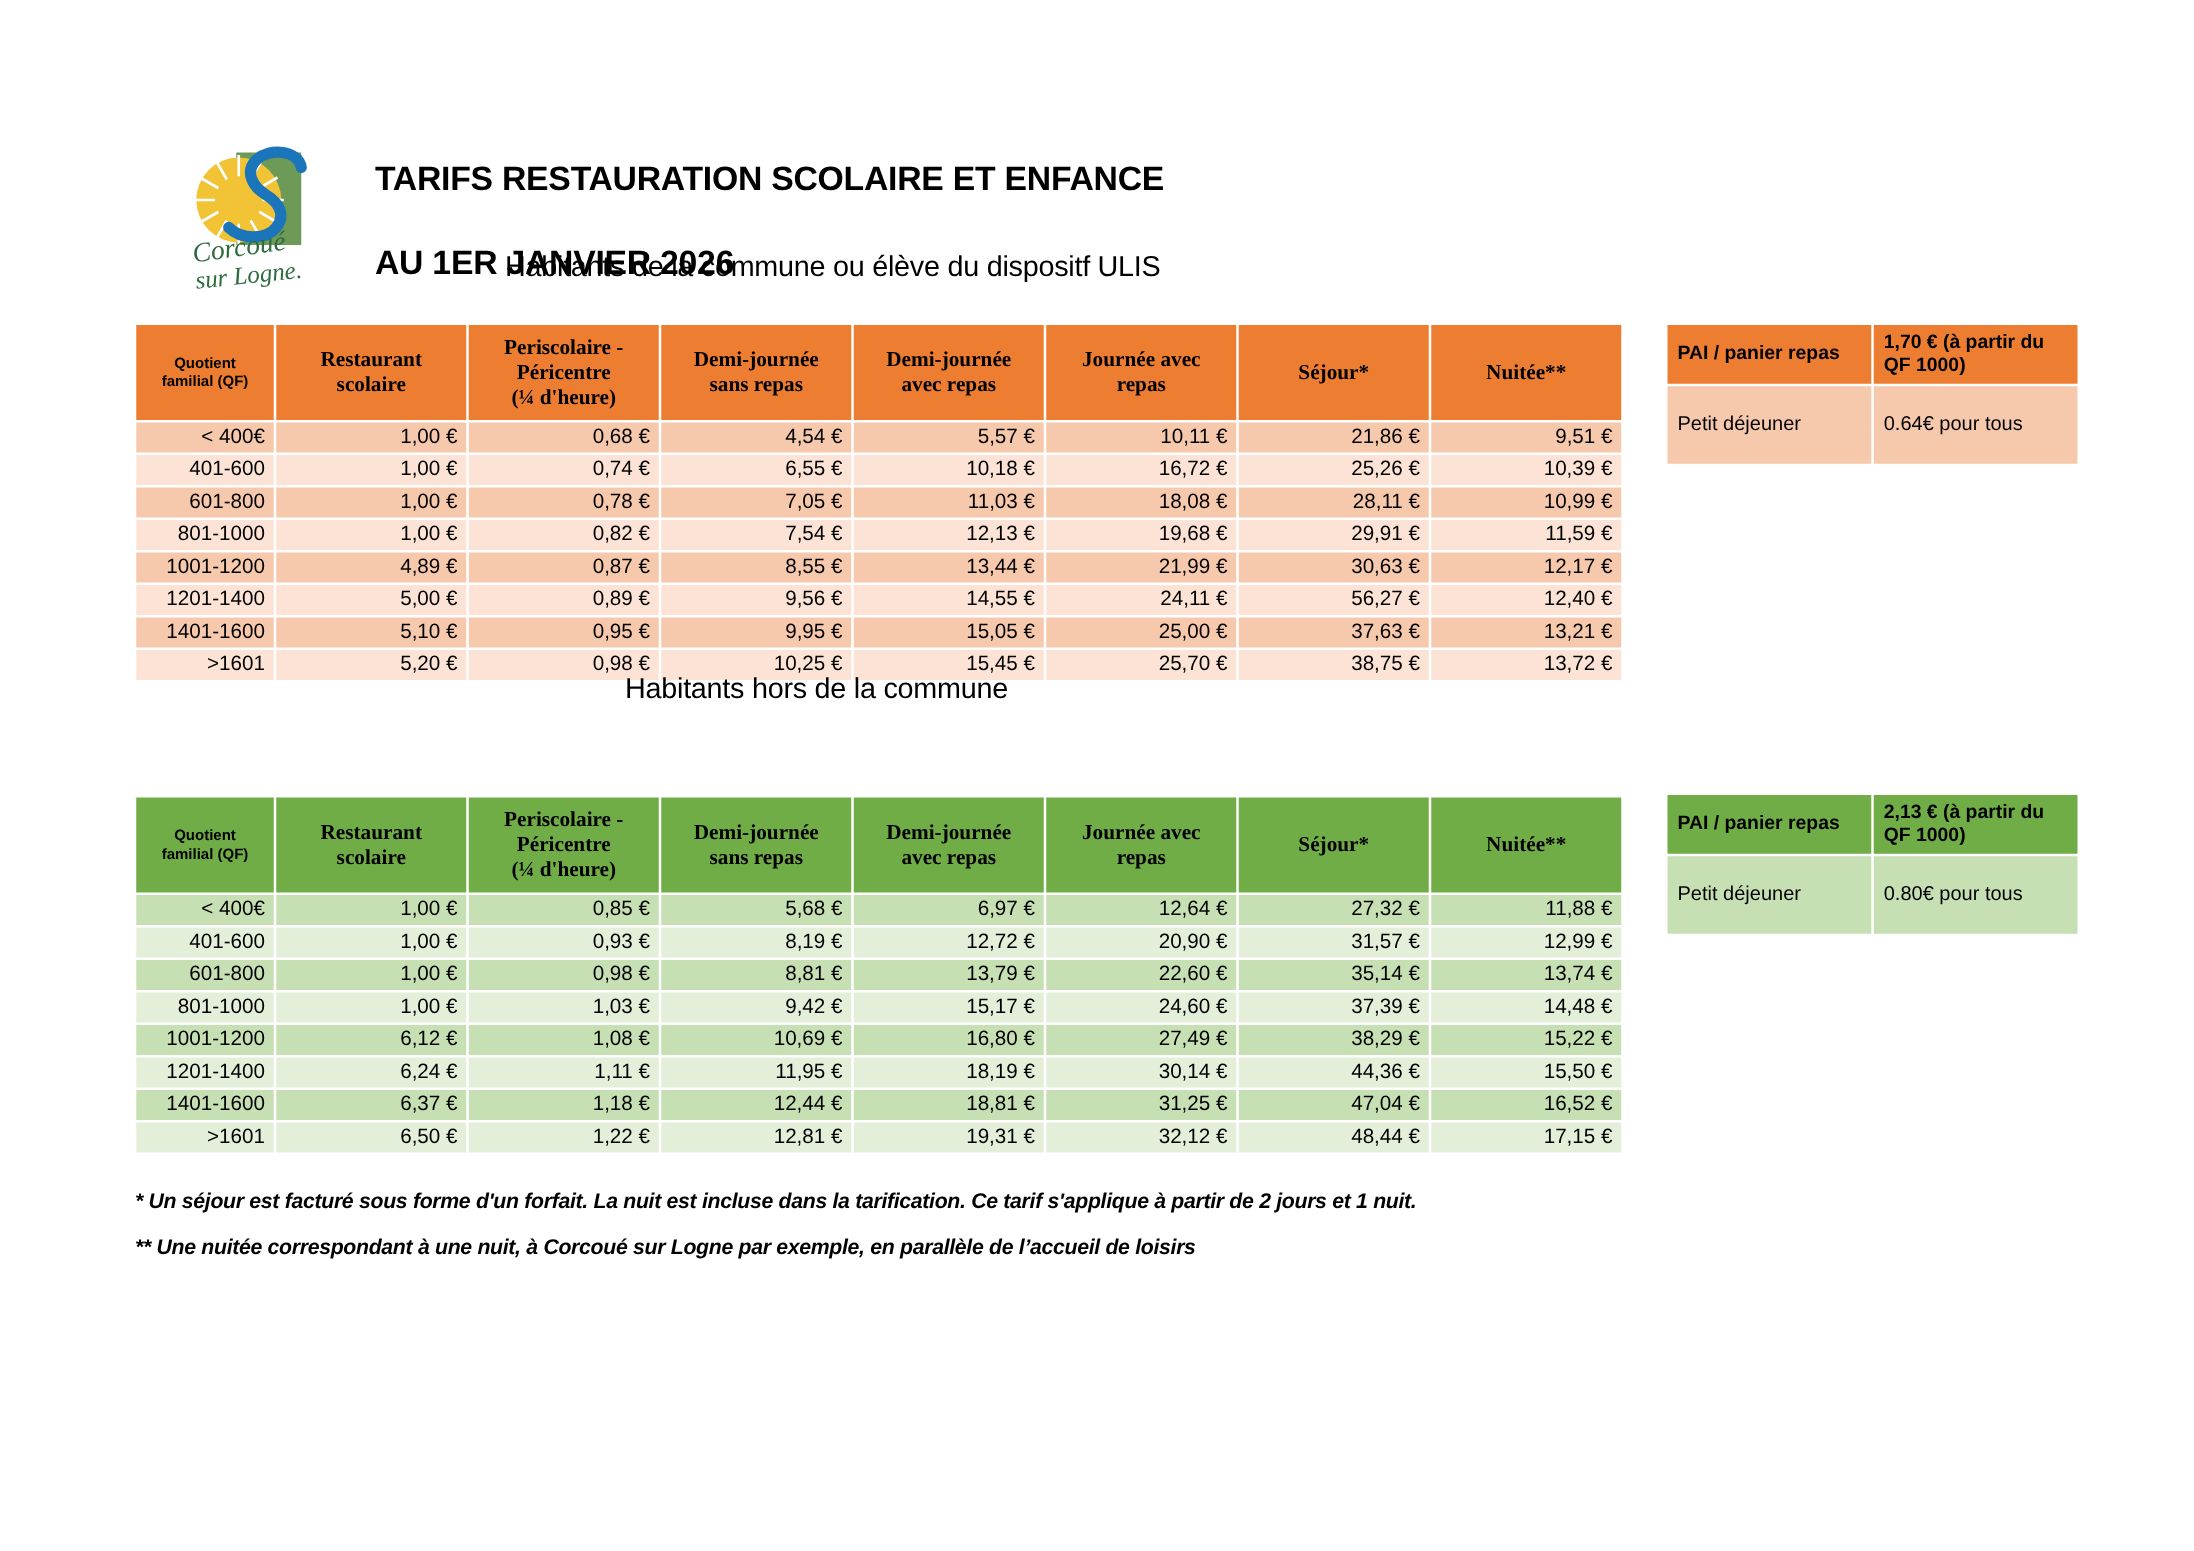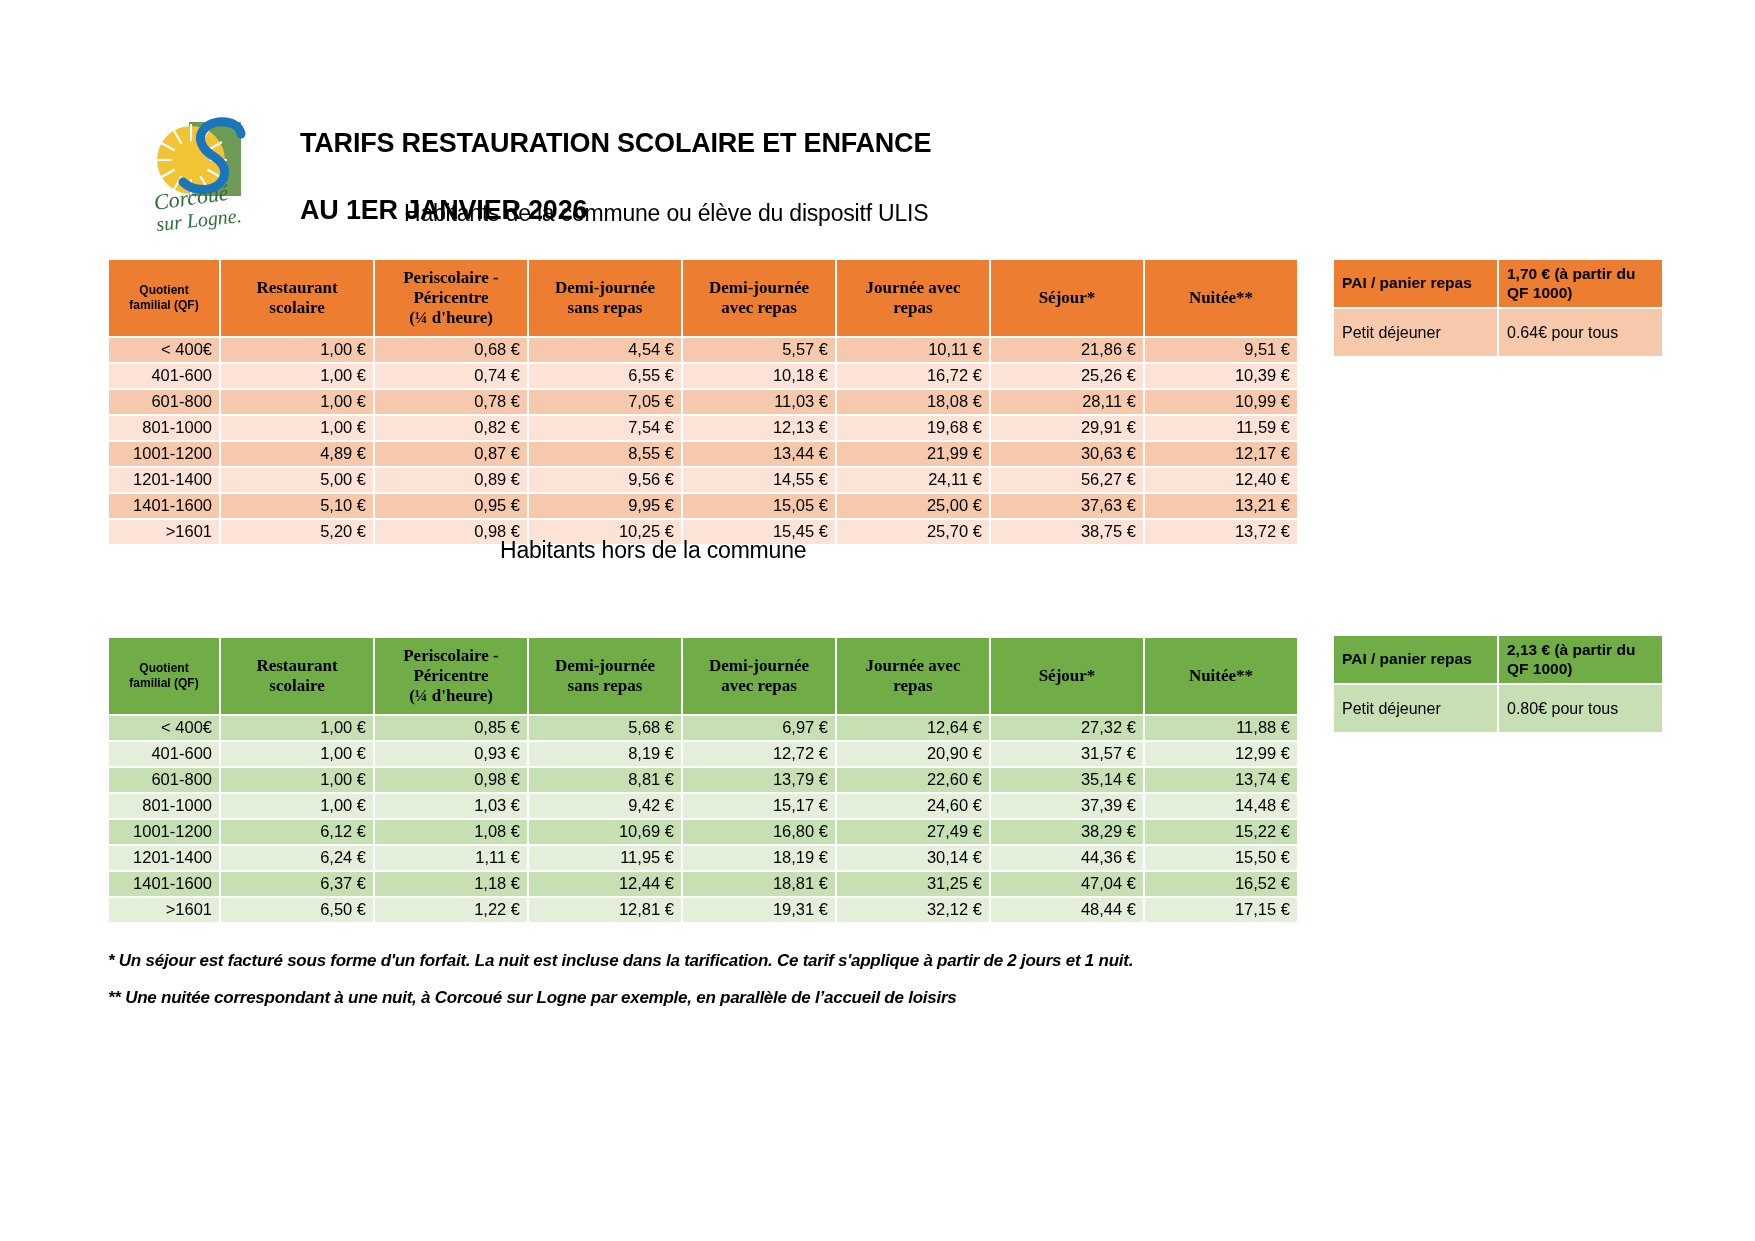--- a/index.html
+++ b/index.html
@@ -120,21 +120,21 @@
   .pai th {
     height: 47px;
     padding: 4px 8px;
     text-align: left;
     vertical-align: middle;
     font-size: 15.5px;
     font-weight: bold;
     line-height: 1.22;
   }
   .pai td {
-    height: 47px;
+    height: 62px;
     padding: 4px 8px;
     text-align: left;
     vertical-align: middle;
     font-size: 16px;
     font-weight: normal;
     line-height: 1.2;
   }
   .p1 th { background: #ED7D31; }
   .p1 td { background: #F7C9AC; }
   .p2 th { background: #70AD47; }

